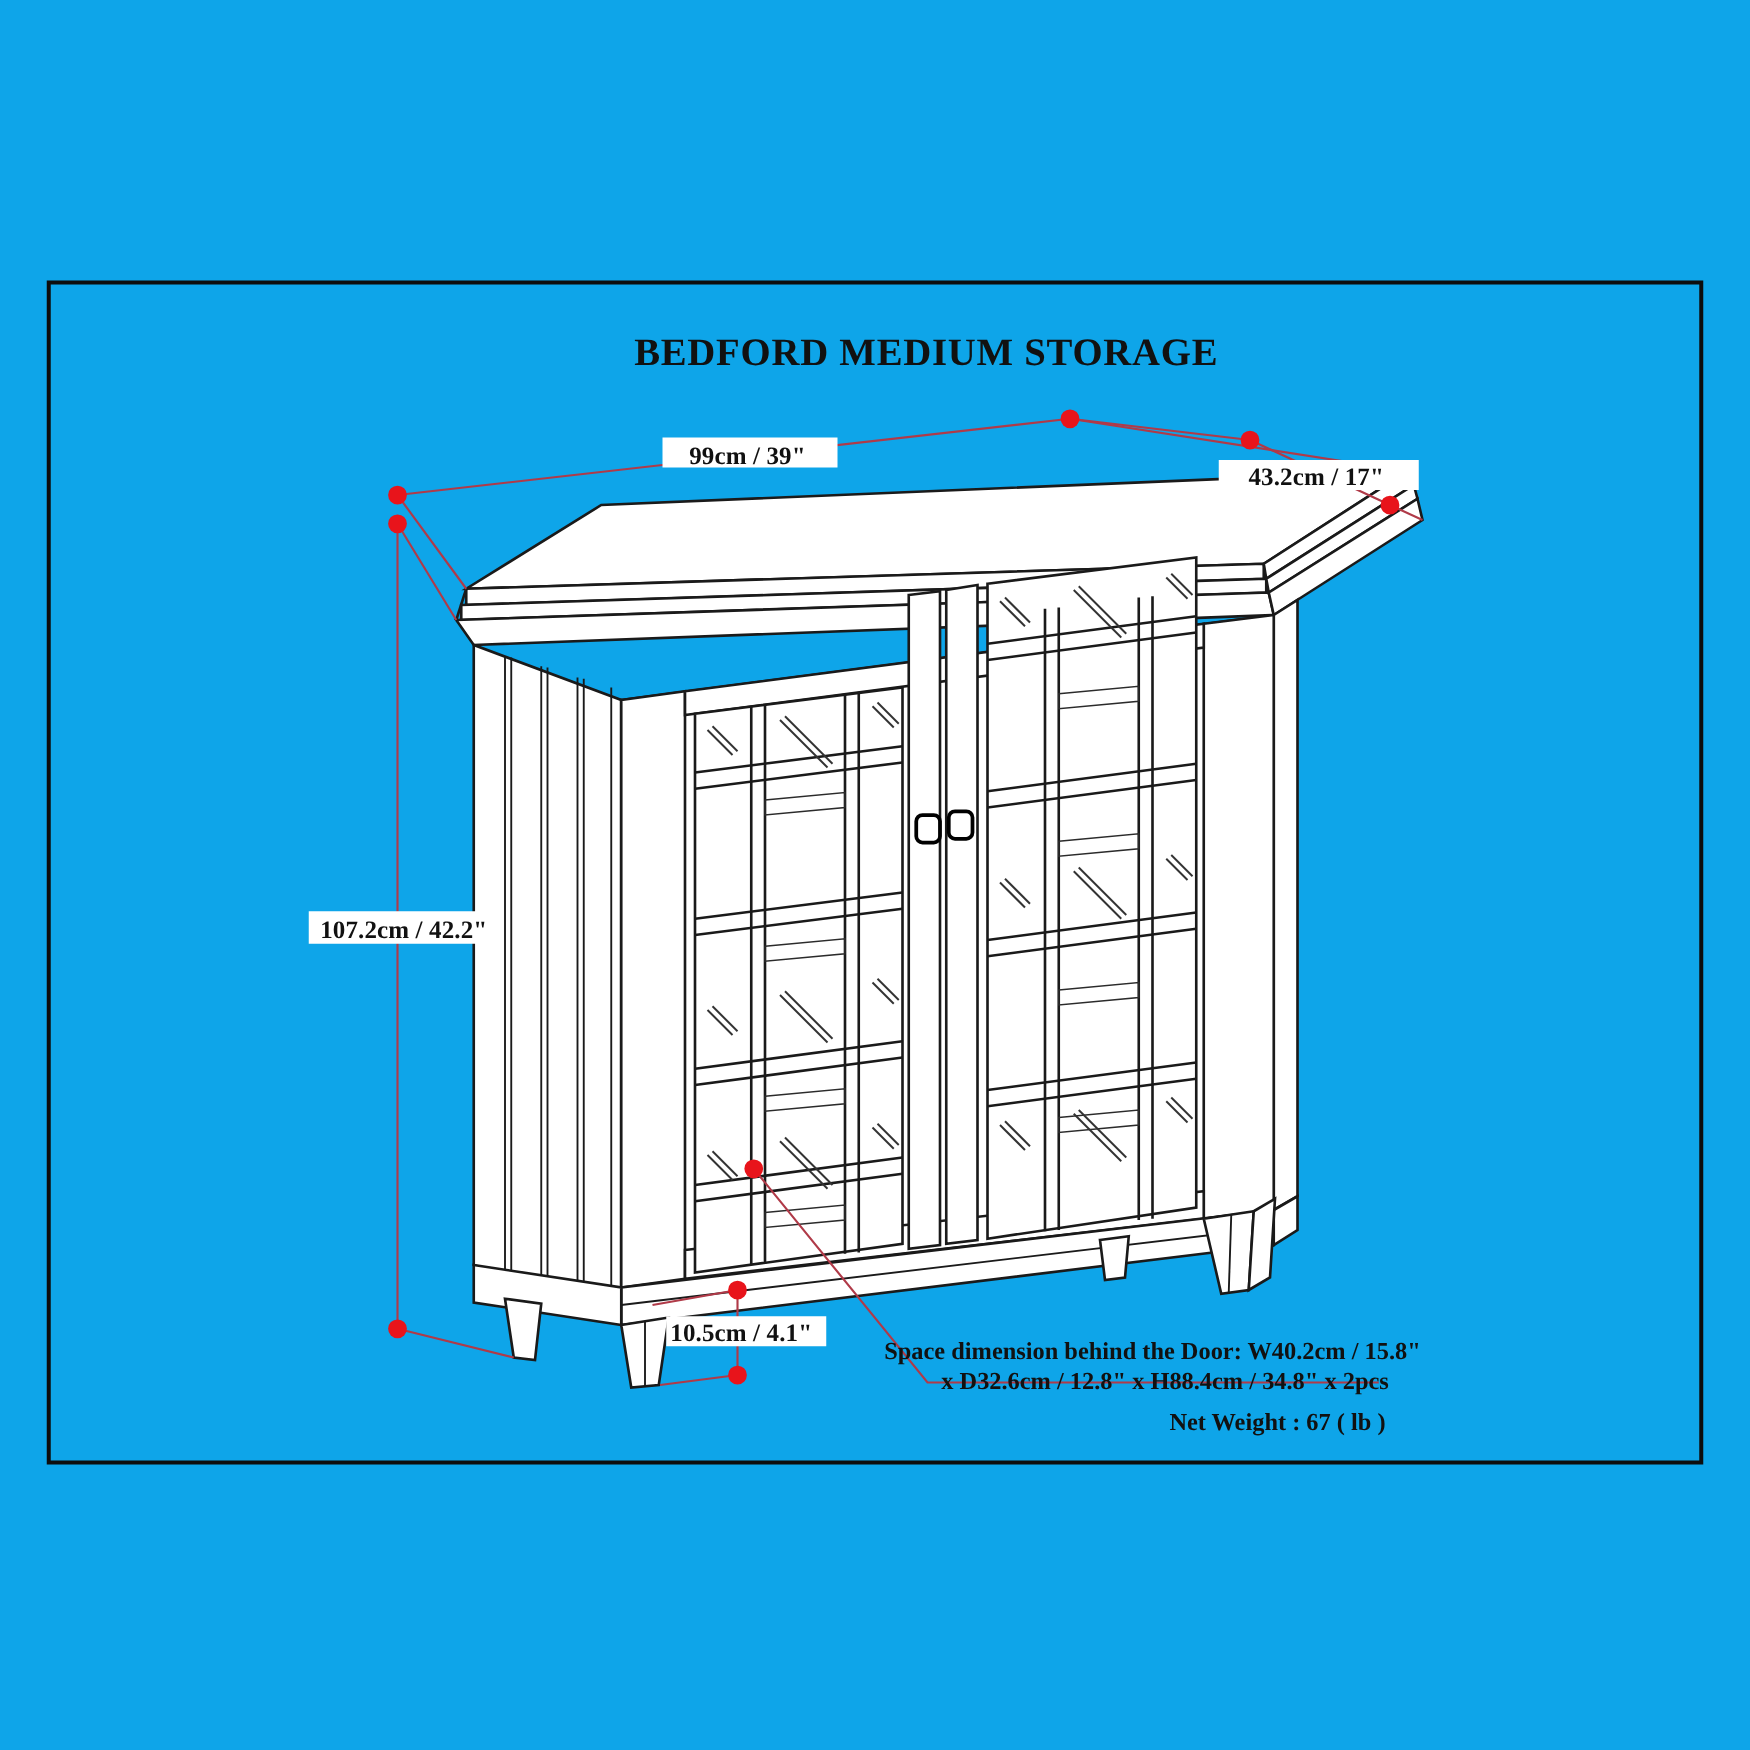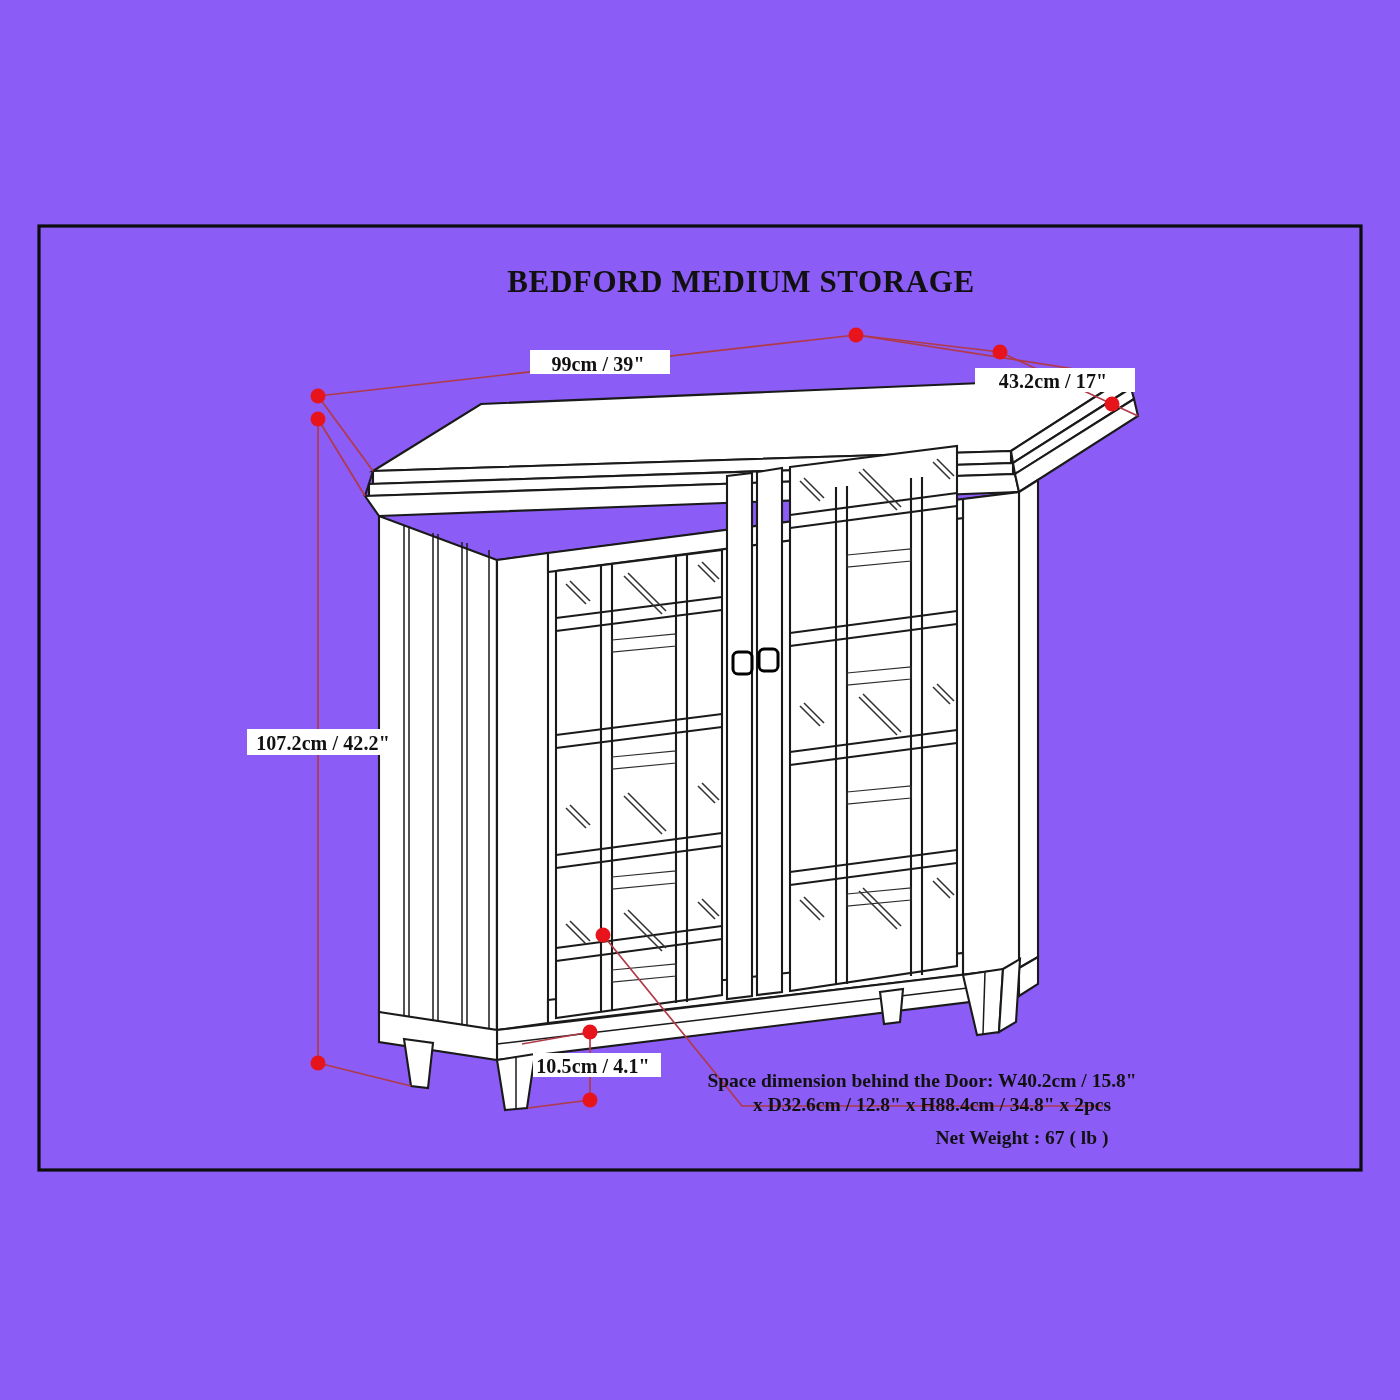--- a/index.html
+++ b/index.html
@@ -11,21 +11,21 @@
   body {
     width: 1400px;
     height: 1400px;
     font-family: "Liberation Serif", serif;
     overflow: hidden;
   }
   #canvas {
     position: relative;
     width: 1400px;
     height: 1400px;
-    background: #8b5cf6;
+    background: #0ea5e9;
   }
   #drawing {
     position: absolute;
     top: 0;
     left: 0;
     width: 1400px;
     height: 1400px;
   }
   .frame-border {
     fill: none;

